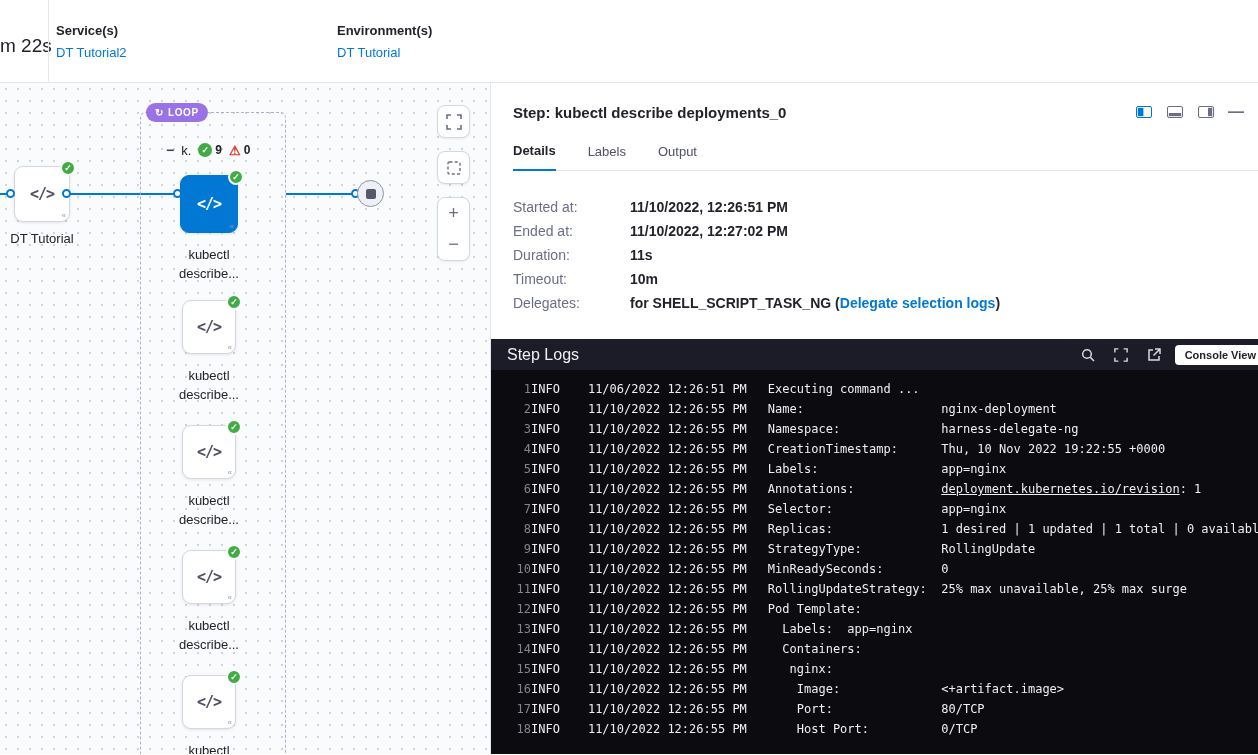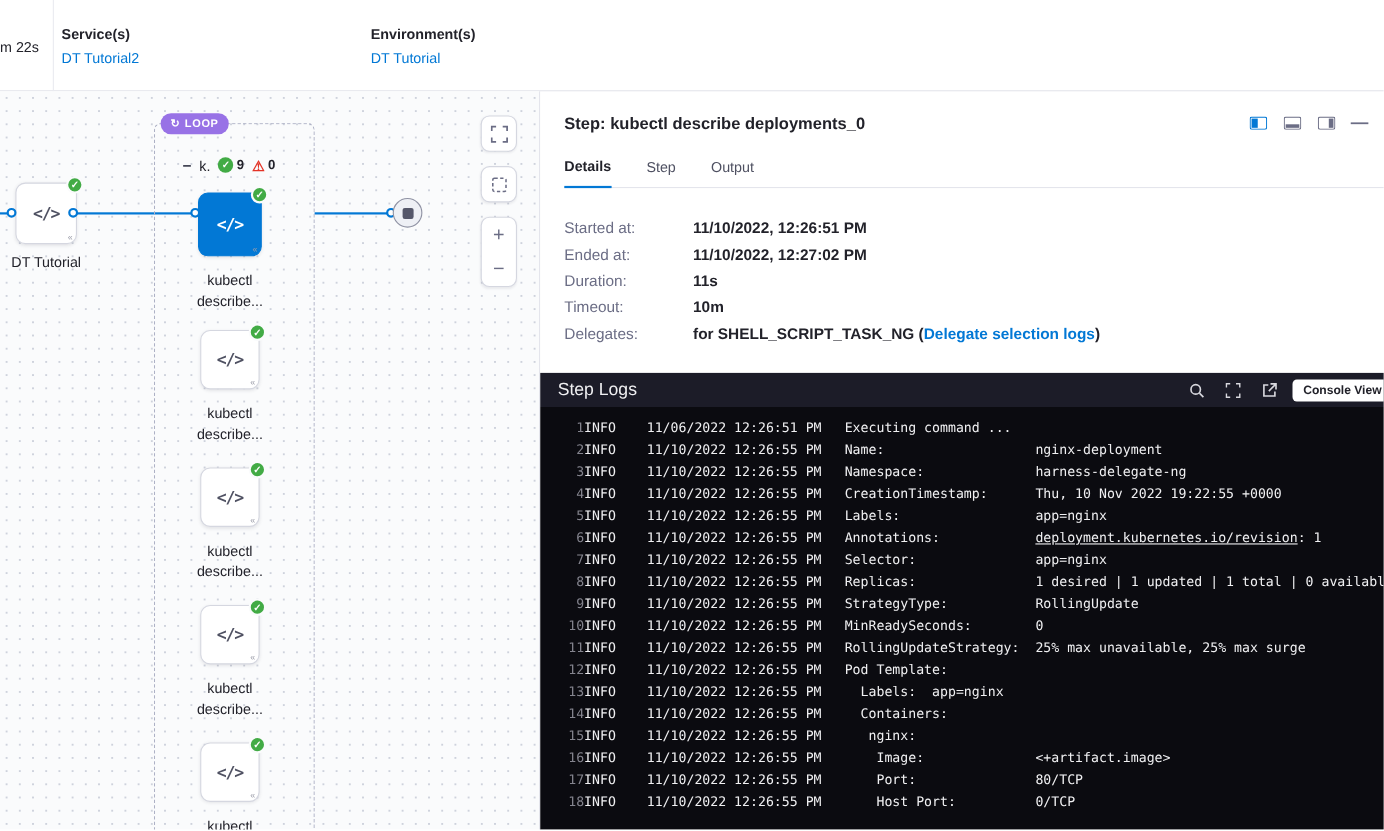--- a/index.html
+++ b/index.html
@@ -1,21 +1,21 @@
 <!DOCTYPE html>
 <html><head>
 <meta charset="utf-8">
 <style>
   * { box-sizing: border-box; margin: 0; padding: 0; }
   html,body { width:1258px; height:755px; overflow:hidden; }
   body { font-family:"Liberation Sans", sans-serif; background:#fff; color:#22222a; }
 
   
   .top-header { position:relative; height:83px; background:#fff; border-bottom:1px solid #e4e5ec; }
-  .elapsed { position:absolute; left:0; top:35px; font-size:13px; color:#22222a; }
+  .elapsed { position:absolute; left:0; top:35px; font-size:19px; color:#22222a; }
   .header-divider { position:absolute; left:48px; top:0; height:83px; border-left:1px solid #e9eaf0; }
   .svc-block { position:absolute; top:23px; }
   .svc-block.s1 { left:56px; }
   .svc-block.s2 { left:337px; }
   .block-label { font-size:13px; font-weight:700; color:#22222a; margin-bottom:7px; }
   .block-link { font-size:13px; color:#0278d5; cursor:pointer; }
 
   
   .main { display:flex; height:671px; }
 
@@ -256,21 +256,21 @@
                 <rect x="0.5" y="0.5" width="15" height="11" rx="1.5" fill="none" stroke="#6b6d85"></rect>
                 <rect x="10" y="1.8" width="4.2" height="8.4" fill="#6b6d85"></rect>
               </svg>
           </span>
         </div>
         <span class="panel-collapse">—</span>
       </div>
 
       <div class="tabs">
         <div class="tab active">Details</div>
-        <div class="tab">Step</div>
+        <div class="tab">Labels</div>
         <div class="tab">Output</div>
       </div>
 
       <div class="details">
         <div class="detail-row">
           <span class="det-label">Started at:</span>
           <span class="det-value">11/10/2022, 12:26:51 PM</span>
         </div>
         <div class="detail-row">
           <span class="det-label">Ended at:</span>

